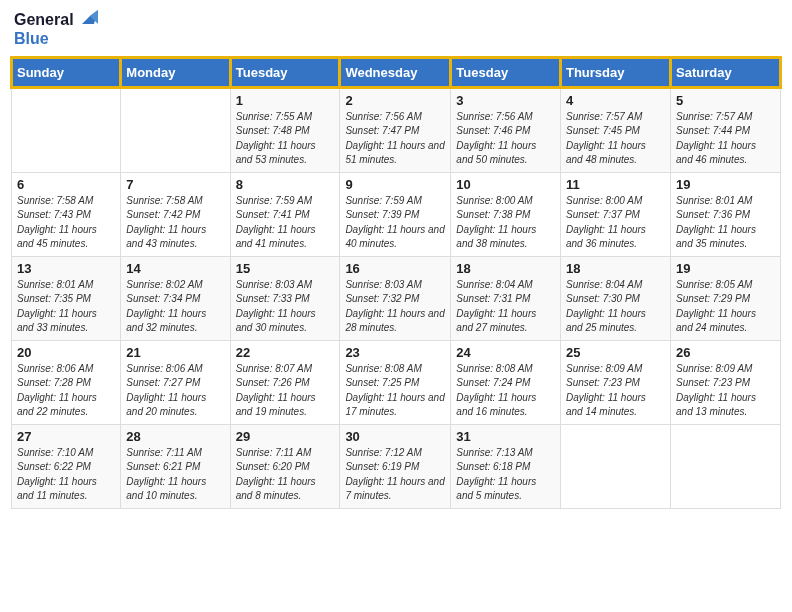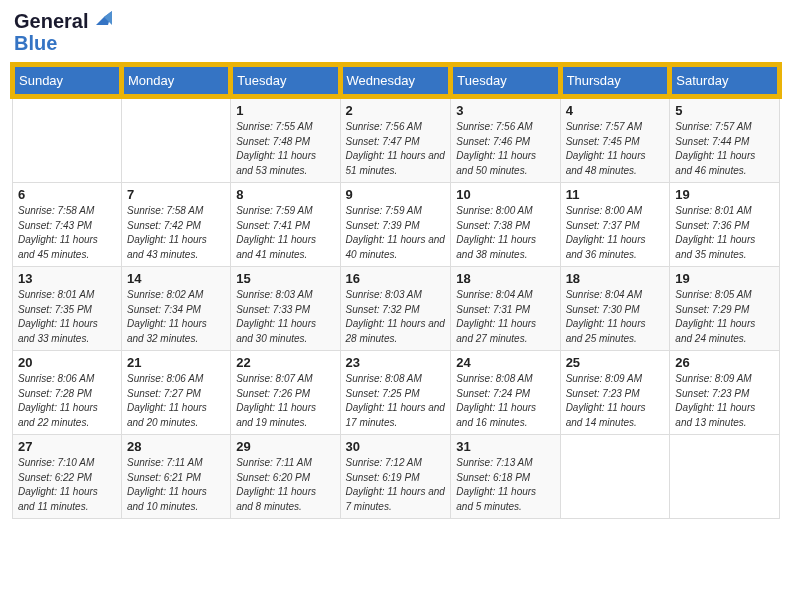--- a/index.html
+++ b/index.html
@@ -36,24 +36,24 @@
     }
     .calendar {
       width: 100%;
       border-collapse: collapse;
       border: 1px solid #ccc;
     }
     .calendar th {
       background-color: #3574c4;
       color: #fff;
       font-size: 13px;
-      font-weight: normal;
+      font-weight: bold;
       padding: 6px 4px;
       text-align: left;
-      border: 5px solid #eab308;
+      border: 3px solid #eab308;
     }
     .calendar td {
       vertical-align: top;
       padding: 4px 5px;
       border: 1px solid #ddd;
       font-size: 10.5px;
       color: #222;
       width: 113px;
       min-height: 80px;
       background: #fff;
@@ -79,27 +79,27 @@
     .empty { background: #fff !important; }
   </style>
 </head>
 <body>
 
 <div class="header">
   <div class="logo">
   <div style="display:flex;align-items:center;gap:0px;">
     <div style="display:flex;flex-direction:column;line-height:1.1;">
       <div style="display:flex;align-items:center;">
-        <span style="font-size:20px;font-weight:bold;color:#1a1a2e;">General</span>
+        <span style="font-size:16px;font-weight:bold;color:#1a1a2e;">General</span>
         <svg width="22" height="20" viewBox="0 0 22 20" style="margin-left:2px;">
           <polygon points="6,14 14,6 22,0 18,14" fill="#3574c4"></polygon>
           <polygon points="14,6 22,0 22,14" fill="#5090d0"></polygon>
         </svg>
       </div>
-      <span style="font-size:20px;font-weight:bold;color:#3574c4;">Blue</span>
+      <span style="font-size:16px;font-weight:bold;color:#3574c4;">Blue</span>
     </div>
   </div>
 </div>
   <div class="title-area">
     <div class="month-title"></div>
     <div class="location"></div>
   </div>
 </div>
 
 <table class="calendar">

